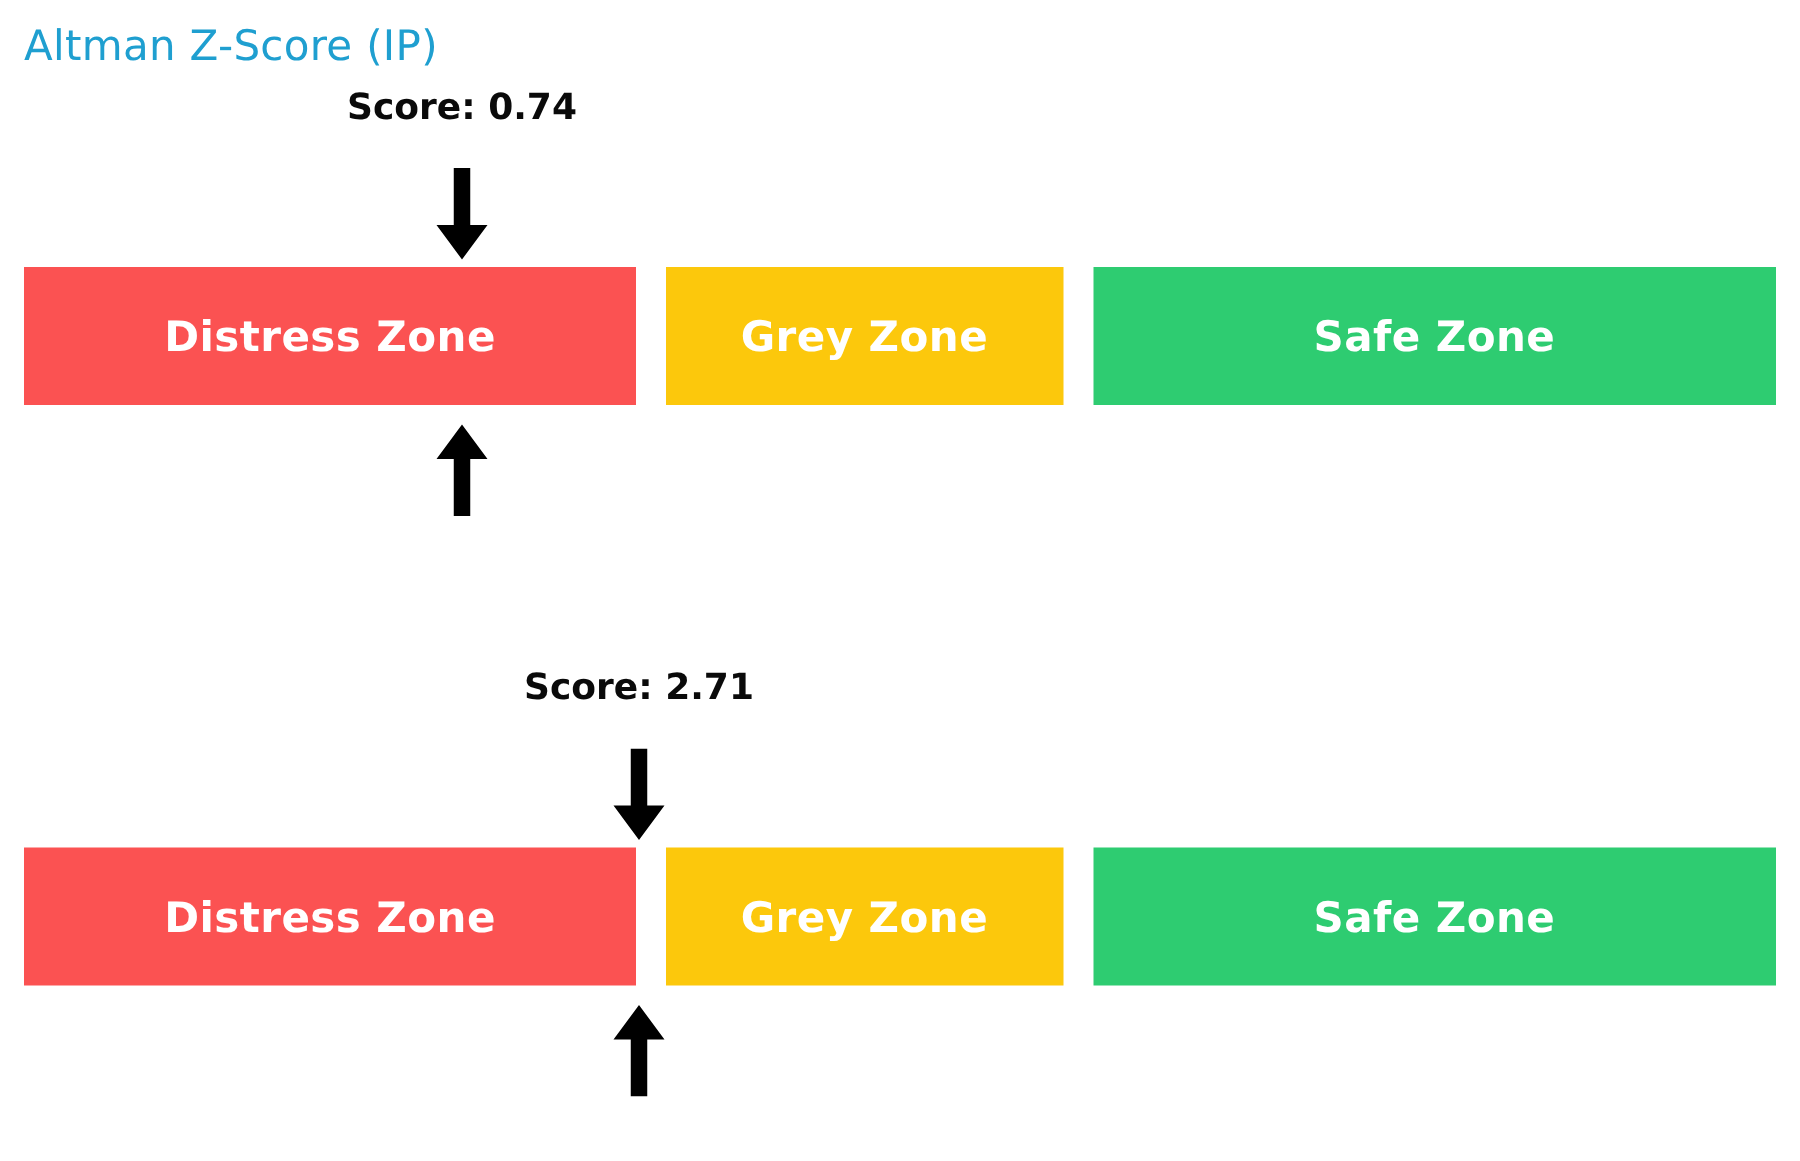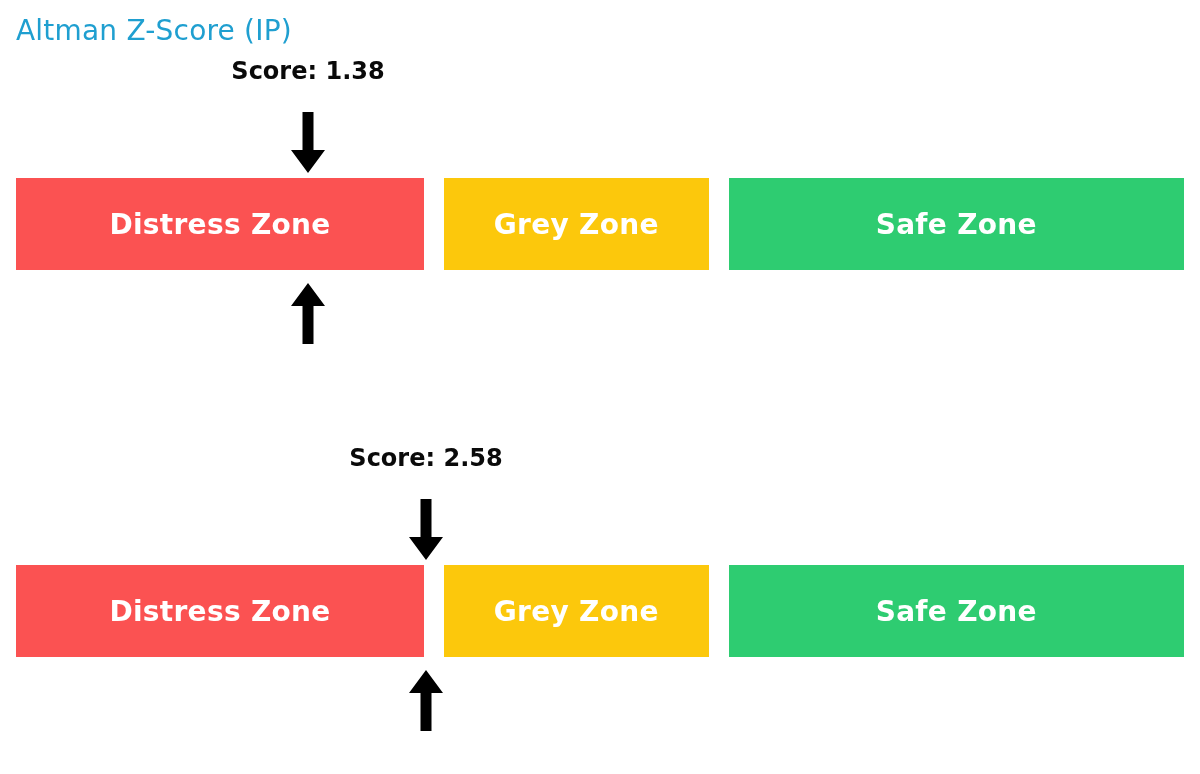--- a/index.html
+++ b/index.html
@@ -82,21 +82,21 @@
     letter-spacing: 0.3px;
   }
 </style>
 </head>
 <body>
 
 <div class="gauge-panel" style="top:0;height:387px;">
 
   <div class="chart-title" style="top:14px;">Altman Z-Score (IP)</div>
 
-  <div class="score-label" style="left:308px; top:57px;">Score: 1.38</div>
+  <div class="score-label" style="left:308px; top:57px;">Score: 0.74</div>
 
   <div class="arrow" style="left:308px; top:112px;">
     <svg viewBox="0 0 46 62" xmlns="http://www.w3.org/2000/svg" aria-hidden="true">
       <polygon points="17.5,0 28.5,0 28.5,38 40,38 23,61 6,38 17.5,38" fill="#000000"></polygon>
     </svg>
   </div>
 
   <div class="zone-bar" style="left:16px; top:178px; width:1168px;">
     <div class="zone-seg" style="width:421px; background:#FB5252;">
       <span class="zone-seg-label">Distress Zone</span>
@@ -113,21 +113,21 @@
     <svg viewBox="0 0 46 62" xmlns="http://www.w3.org/2000/svg" aria-hidden="true">
       <polygon points="23,1 40,24 28.5,24 28.5,62 17.5,62 17.5,24 6,24" fill="#000000"></polygon>
     </svg>
   </div>
 
 </div>
 
 <div class="gauge-panel" style="top:387px;height:387px;">
 
 
-  <div class="score-label" style="left:426px; top:57px;">Score: 2.58</div>
+  <div class="score-label" style="left:426px; top:57px;">Score: 2.71</div>
 
   <div class="arrow" style="left:426px; top:112px;">
     <svg viewBox="0 0 46 62" xmlns="http://www.w3.org/2000/svg" aria-hidden="true">
       <polygon points="17.5,0 28.5,0 28.5,38 40,38 23,61 6,38 17.5,38" fill="#000000"></polygon>
     </svg>
   </div>
 
   <div class="zone-bar" style="left:16px; top:178px; width:1168px;">
     <div class="zone-seg" style="width:421px; background:#FB5252;">
       <span class="zone-seg-label">Distress Zone</span>

